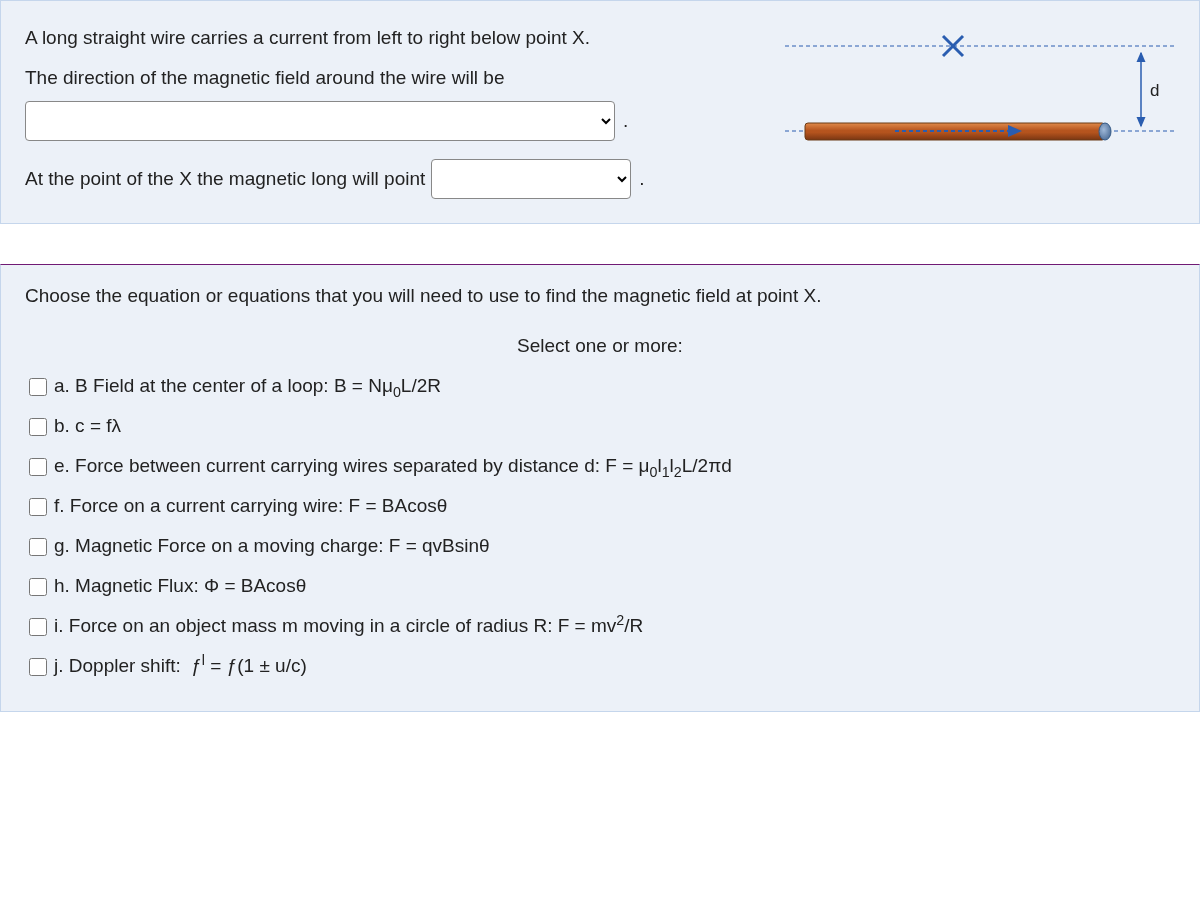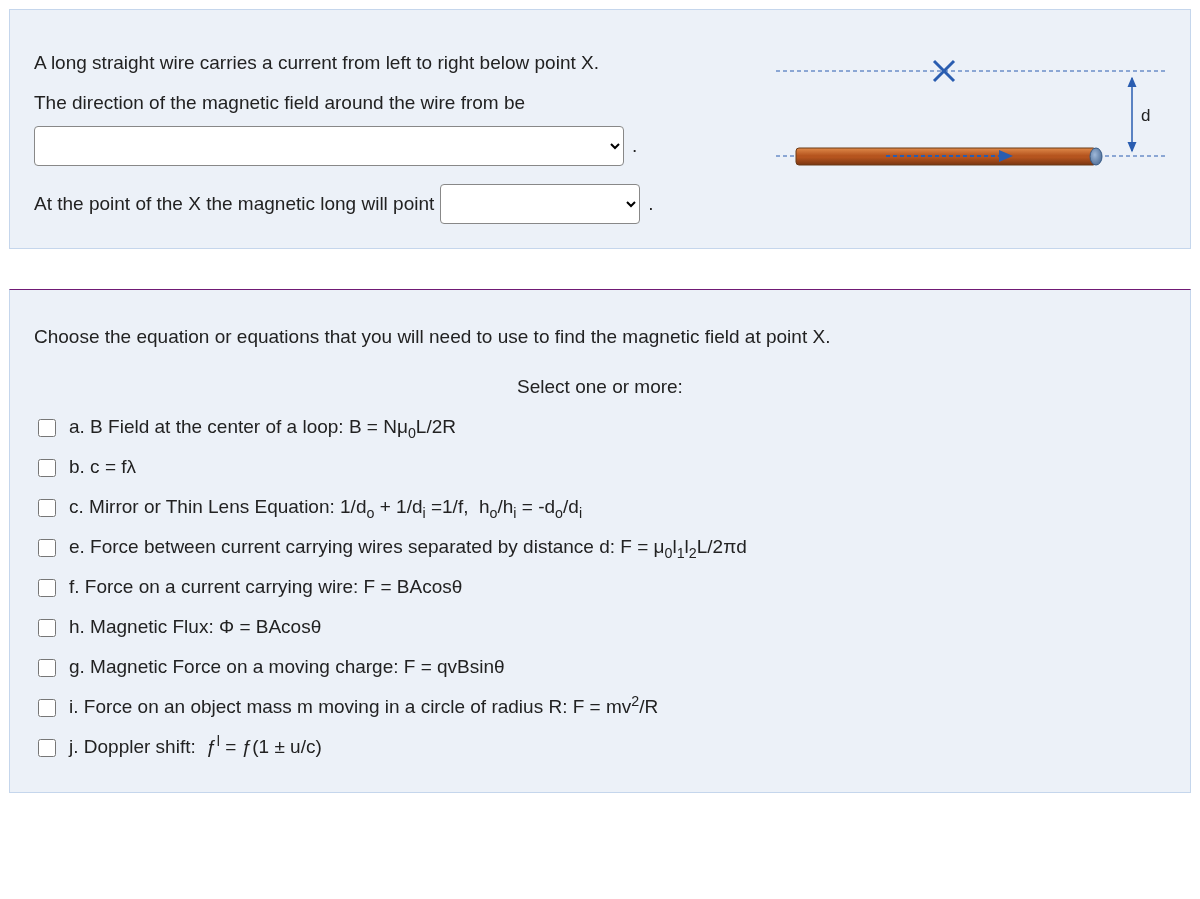--- a/index.html
+++ b/index.html
@@ -8,57 +8,57 @@
     padding: 0;
     font-family: Arial, Helvetica, sans-serif;
     font-size: 19px;
     color: #222;
     background: #fff;
     width: 1200px;
   }
   .panel {
     background: #ecf1f8;
     border: 1px solid #c5d6ec;
-    padding: 36px 24px 24px 24px;
-    margin: 9px;
+    padding: 20px 24px 24px 24px;
+    margin: 0;
   }
   .panel + .panel { margin-top: 40px; border-top: 1px solid #701a75; }
   .q1-container { display: flex; gap: 30px; }
   .q1-text { flex: 1 1 auto; }
   .q1-diagram { flex: 0 0 390px; height: 150px; position: relative; }
   .line { line-height: 1.8; margin-bottom: 6px; }
   .inline-row { display:flex; align-items:center; flex-wrap:wrap; gap:6px; margin-top:18px;}
   select.answer {
     height: 40px;
     min-width: 200px;
     background: #fff;
     border: 1px solid #888;
     border-radius: 4px;
     font-size: 17px;
     padding: 0 10px;
   }
   .wide { width: 590px; }
   .period { margin-left: 2px; }
   .prompt { margin-bottom: 28px; }
   .options { list-style: none; padding: 0; margin: 0; }
-  .options li { display:flex; align-items:flex-start; gap: 10px; padding: 8px 0; }
+  .options li { display:flex; align-items:flex-start; gap: 4px; padding: 8px 0; }
   .options input[type=checkbox]{ width:18px; height:18px; margin-top:3px; }
   .opt-label { display:inline; }
   sub, sup { font-size: 0.75em; line-height:0; }
   
   .diag-svg { width:100%; height:100%; }
 </style>
 </head>
 <body>
 
 <div class="panel">
   <div class="q1-container">
     <div class="q1-text">
       <div class="line">A long straight wire carries a current from left to right below point X.</div>
-      <div class="line">The direction of the magnetic field around the wire from be</div>
+      <div class="line">The direction of the magnetic field around the wire will be</div>
       <div class="inline-row" style="margin-top:4px;">
         <select class="answer wide"></select>
         <span class="period">.</span>
       </div>
       <div class="inline-row">
         <span>At the point of the X the magnetic long will point</span>
         <select class="answer"></select>
         <span class="period">.</span>
       </div>
     </div>
@@ -116,37 +116,33 @@
       <li>
         <input type="checkbox" style="">
         <span class="opt-label">a. B Field at the center of a loop: B = Nμ<sub>0</sub>L/2R</span>
       </li>
       <li>
         <input type="checkbox" style="">
         <span class="opt-label">b. c = fλ</span>
       </li>
       <li>
         <input type="checkbox" style="">
-        <span class="opt-label">c. Mirror or Thin Lens Equation: 1/d<sub>o</sub> + 1/d<sub>i</sub> =1/f,&nbsp; h<sub>o</sub>/h<sub>i</sub> = -d<sub>o</sub>/d<sub>i</sub></span>
-      </li>
-      <li>
-        <input type="checkbox" style="">
         <span class="opt-label">e. Force between current carrying wires separated by distance d: F = μ<sub>0</sub>l<sub>1</sub>l<sub>2</sub>L/2πd</span>
       </li>
       <li>
         <input type="checkbox" style="">
         <span class="opt-label">f. Force on a current carrying wire: F = BAcosθ</span>
       </li>
       <li>
         <input type="checkbox" style="">
-        <span class="opt-label">h. Magnetic Flux: Φ = BAcosθ</span>
+        <span class="opt-label">g. Magnetic Force on a moving charge: F = qvBsinθ</span>
       </li>
       <li>
         <input type="checkbox" style="">
-        <span class="opt-label">g. Magnetic Force on a moving charge: F = qvBsinθ</span>
+        <span class="opt-label">h. Magnetic Flux: Φ = BAcosθ</span>
       </li>
       <li>
         <input type="checkbox" style="">
         <span class="opt-label">i. Force on an object mass m moving in a circle of radius R: F = mv<sup>2</sup>/R</span>
       </li>
       <li>
         <input type="checkbox" style="">
         <span class="opt-label">j. Doppler shift:&nbsp; ƒ<sup>l</sup> = ƒ(1 ± u/c)</span>
       </li>
     </ul>

